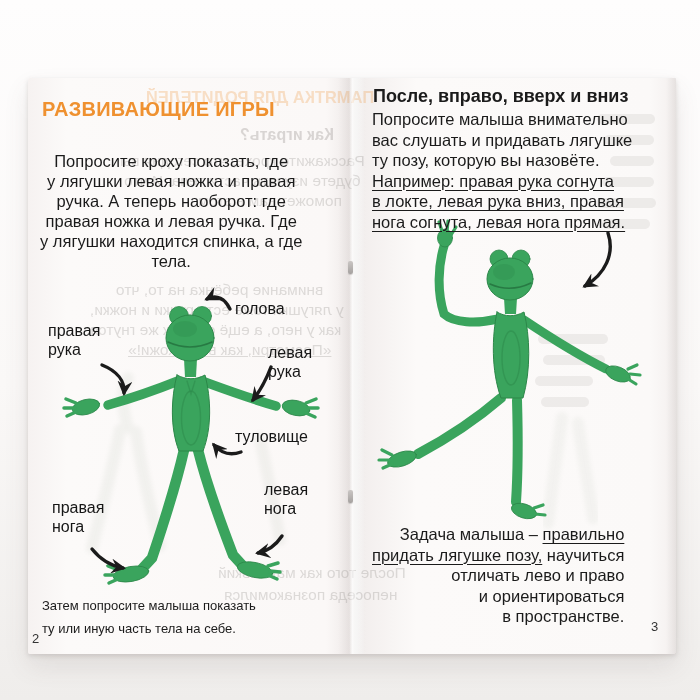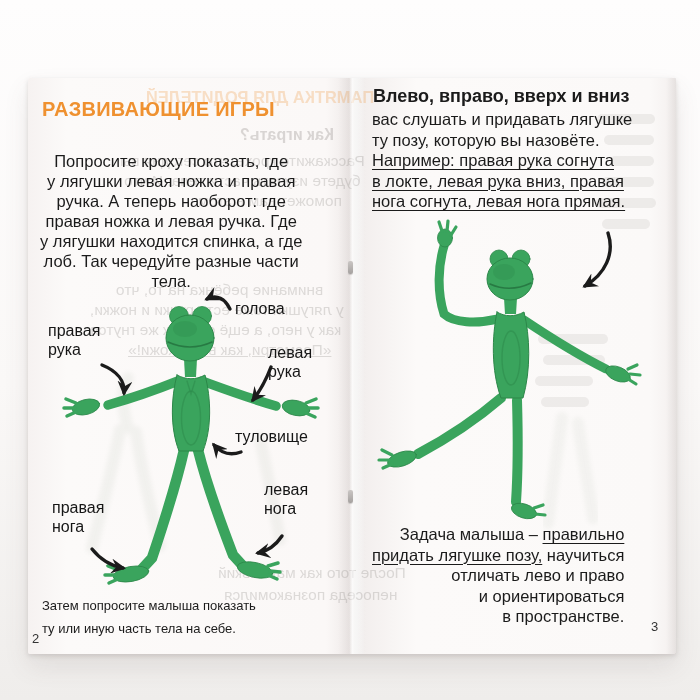--- a/index.html
+++ b/index.html
@@ -128,21 +128,20 @@
         </g>
       </svg>
 
       <div class="abs h-orange" style="left:14px;top:20px;color:#ef9130;">РАЗВИВАЮЩИЕ ИГРЫ</div>
       <div class="abs" style="left:12px;top:73px;">
         <div class="body-line">Попросите кроху показать, где</div>
         <div class="body-line">у лягушки левая ножка и правая</div>
         <div class="body-line">ручка. А теперь наоборот: где</div>
         <div class="body-line">правая ножка и левая ручка. Где</div>
         <div class="body-line">у лягушки находится спинка, а где</div>
-        <div class="body-line">лоб. Так чередуйте разные части</div>
         <div class="body-line">тела.</div>
       </div>
 
       <div class="abs flabel" style="left:207px;top:221px;">голова</div>
       <div class="abs flabel" style="left:20px;top:243px;width:92px;">
         <div>правая</div>
         <div>рука</div>
       </div>
       <div class="abs flabel" style="left:240px;top:265px;width:86px;">
         <div>левая</div>
@@ -231,22 +230,23 @@
           <circle cx="147" cy="181" r="9" fill="#3aa45d" stroke="#2c8749" stroke-width=".8"></circle>
           <circle cx="169" cy="181" r="9" fill="#3aa45d" stroke="#2c8749" stroke-width=".8"></circle>
           <ellipse cx="158" cy="201" rx="23" ry="21" fill="#3aa45d" stroke="#2c8749" stroke-width="1"></ellipse>
           <ellipse cx="152" cy="194" rx="11" ry="8" fill="#2c8749" opacity=".3"></ellipse>
           <path d="M138,206 Q158,215 179,205" fill="none" stroke="#236f3d" stroke-width="1.6" opacity=".8"></path>
         </g>
 
         <path d="M256,155 C263,176 253,196 233,208" fill="none" stroke="#1b1b1b" stroke-width="3.4" stroke-linecap="round" marker-end="url(#ahR)"></path>
       </svg>
 
-      <div class="abs h-sub" style="left:21px;top:8px;font-size:18px;">Влево, вправо, вверх и вниз</div>
+      <div class="abs h-sub" style="left:21px;top:8px;font-size:18px;">После, вправо, вверх и вниз</div>
       <div class="abs" style="left:20px;top:31px;">
+        <div class="body-line-r">Попросите малыша внимательно</div>
         <div class="body-line-r">вас слушать и придавать лягушке</div>
         <div class="body-line-r">ту позу, которую вы назовёте.</div>
         <div class="body-line-r u">Например: правая рука согнута</div>
         <div class="body-line-r u">в локте, левая рука вниз, правая</div>
         <div class="body-line-r u">нога согнута, левая нога прямая.</div>
       </div>
 
       <div class="abs" style="left:20px;top:446px;text-align:right;">
         <div class="body-line-r"><span>Задача малыша – </span><span class="u">правильно</span></div>
         <div class="body-line-r"><span class="u">придать лягушке позу,</span><span> научиться</span></div>

